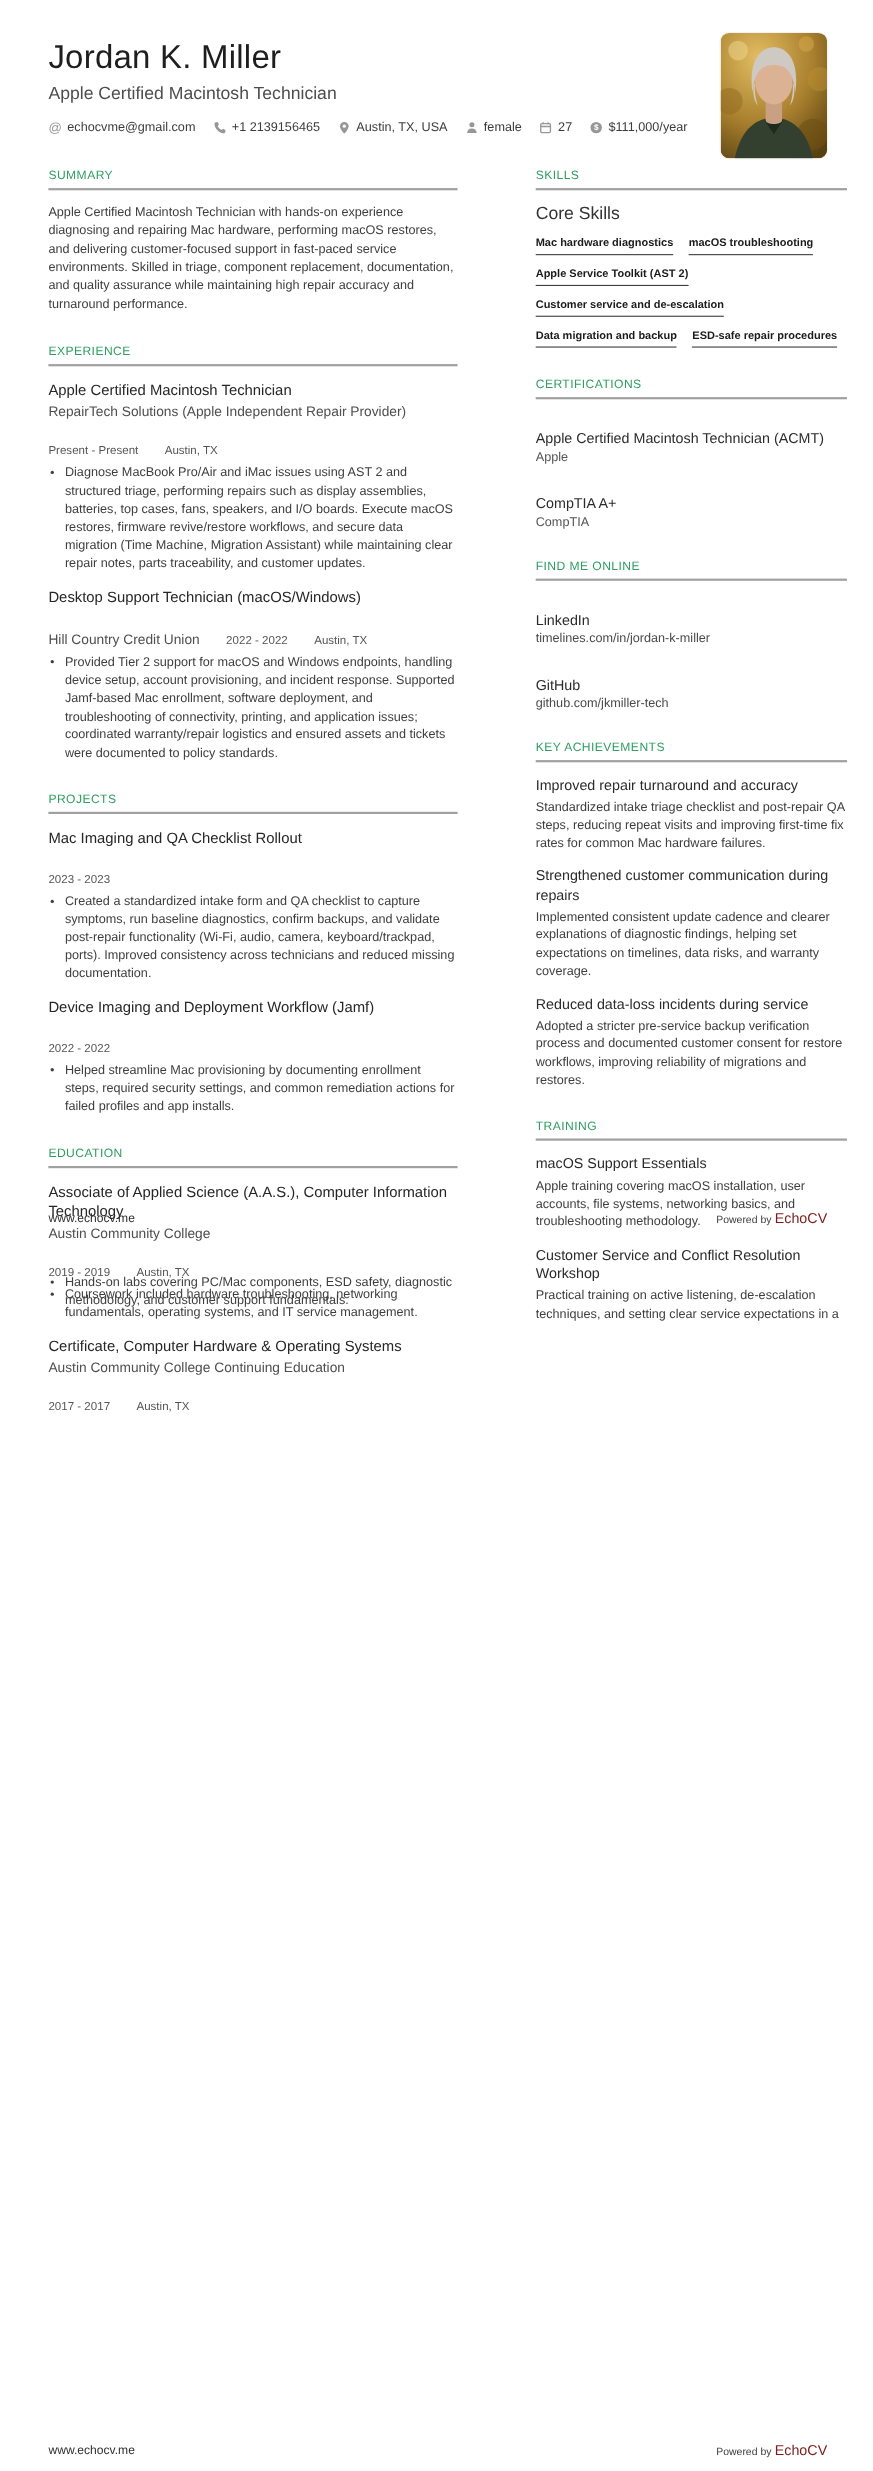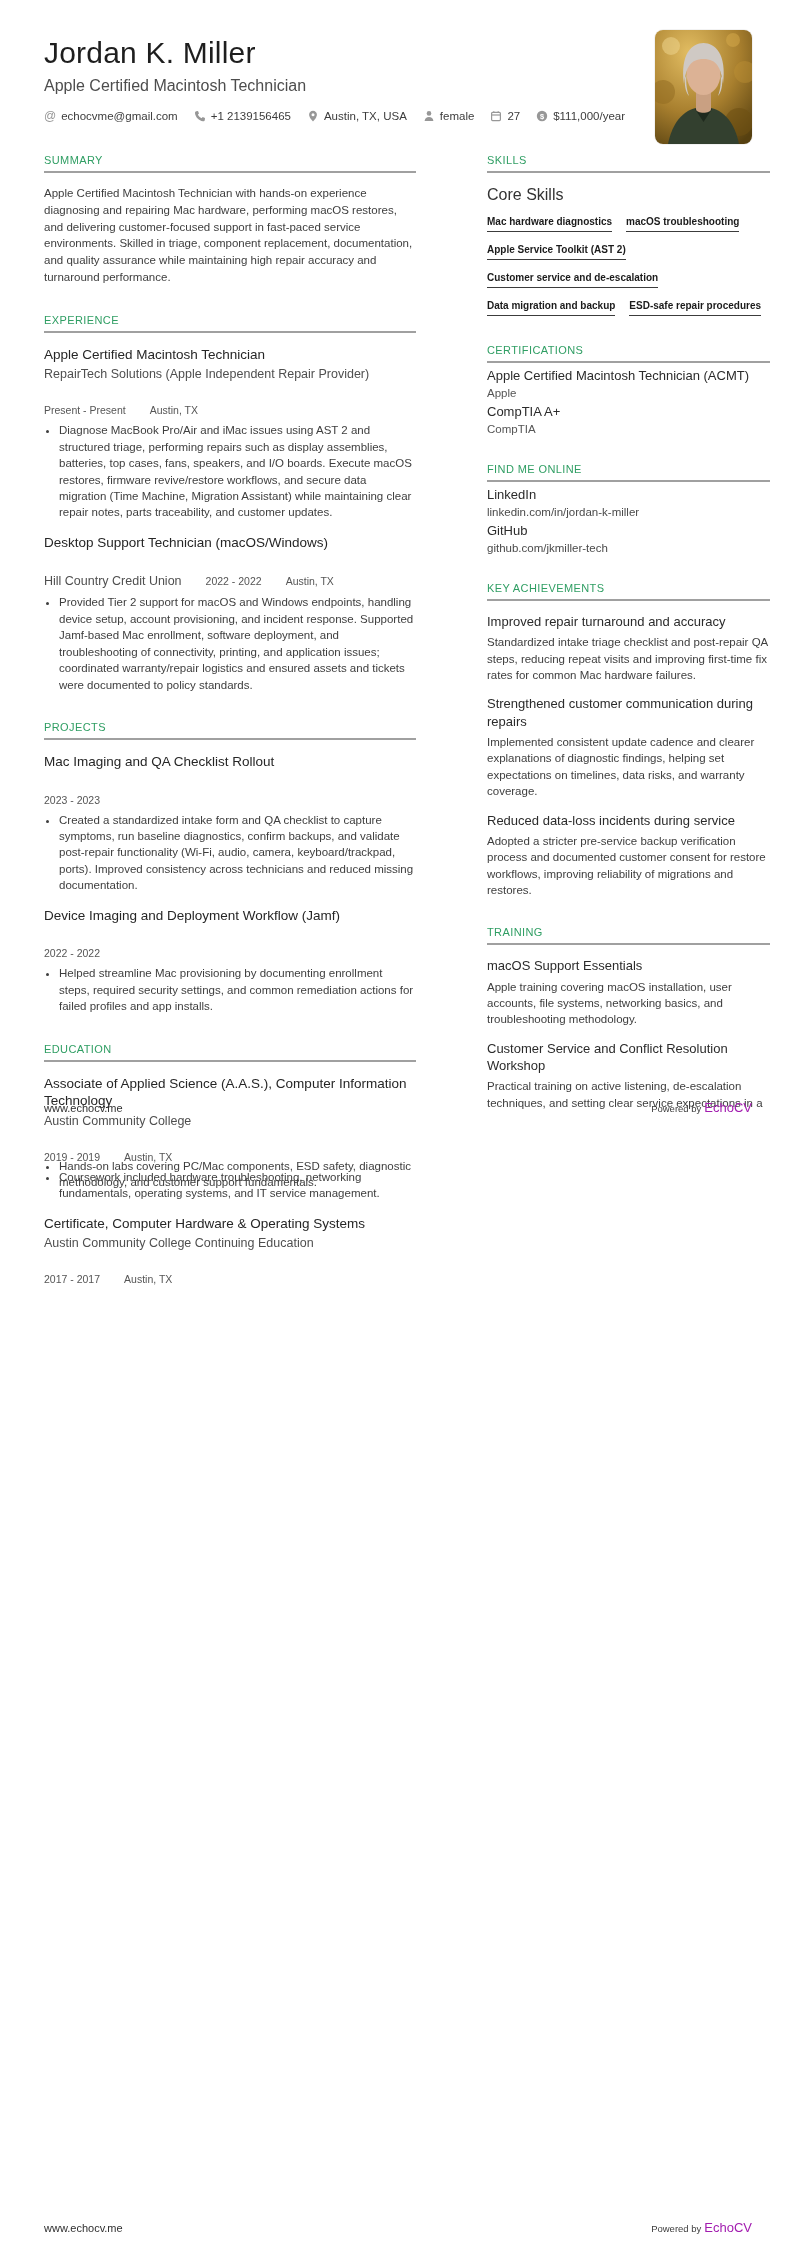--- a/index.html
+++ b/index.html
@@ -46,35 +46,35 @@
   .item-title{font-size:13.5px;font-weight:400;color:#262626;margin:0;line-height:1.3;}
   .company{font-size:12.5px;color:#4f4f4f;margin-top:4px;}
   .meta{display:flex;gap:24px;align-items:baseline;font-size:10.5px;color:#555;margin-top:23px;}
   ul.bullets{margin:6px 0 0;padding-left:15px;list-style:disc;}
   ul.bullets li{font-size:11.5px;line-height:1.43;color:#3e3e3e;}
 
   
   .group-title{font-size:16px;font-weight:400;color:#333;margin:13px 0 12px;}
   .tags-row{display:flex;gap:14px;margin-bottom:12px;}
   .tag{font-size:10px;font-weight:bold;color:#1b1b1b;border-bottom:1.5px solid #3c3c3c;padding-bottom:4px;white-space:nowrap;}
-  .cert,.link-item{margin-top:5px;}
+  .cert,.link-item{margin-top:28px;}
   .cert-name,.link-name{font-size:13px;color:#2b2b2b;}
   .cert-issuer{font-size:11.5px;color:#555;margin-top:4px;}
   .link-url{font-size:11.5px;color:#4a4a4a;margin-top:4px;}
   .ach{margin-top:12px;}
   .ach-title{font-size:13px;color:#2b2b2b;line-height:1.32;}
   .ach-desc{font-size:11.5px;color:#3e3e3e;line-height:1.43;margin-top:4px;}
 
   
   .footer{position:absolute;left:44px;right:42px;display:flex;justify-content:space-between;align-items:center;}
   .footer-1{top:1100px;}
   .footer-2{top:2220px;}
   .site{font-size:11px;color:#2f2f2f;}
   .powered{font-size:9.5px;color:#3d3d3d;}
-  .powered .brand{font-size:13px;color:#a21caf;margin-left:3px;}
+  .powered .brand{font-size:13px;color:#7f1d1d;margin-left:3px;}
 
   
   .overflow-row{position:absolute;top:1158px;left:44px;right:42px;display:flex;gap:53px;}
   .overflow-left{width:372px;flex:none;}
   .overflow-left ul{margin:0;padding-left:15px;list-style:disc;}
   .overflow-left li{font-size:11.5px;line-height:1.43;color:#3e3e3e;}
   .overflow-right{width:283px;flex:none;font-size:11.5px;line-height:1.43;color:#3e3e3e;}
 </style>
 </head>
 <body>
@@ -272,21 +272,21 @@
           <div class="cert">
             <div class="cert-name">CompTIA A+</div>
             <div class="cert-issuer">CompTIA</div>
           </div>
         </section>
 
         <section class="section">
           <div class="sec-label">FIND ME ONLINE</div>
           <div class="link-item">
             <div class="link-name">LinkedIn</div>
-            <div class="link-url">linkedin.com/in/jordan-k-miller</div>
+            <div class="link-url">timelines.com/in/jordan-k-miller</div>
           </div>
           <div class="link-item">
             <div class="link-name">GitHub</div>
             <div class="link-url">github.com/jkmiller-tech</div>
           </div>
         </section>
 
         <section class="section">
           <div class="sec-label">KEY ACHIEVEMENTS</div>
           <div class="ach">

